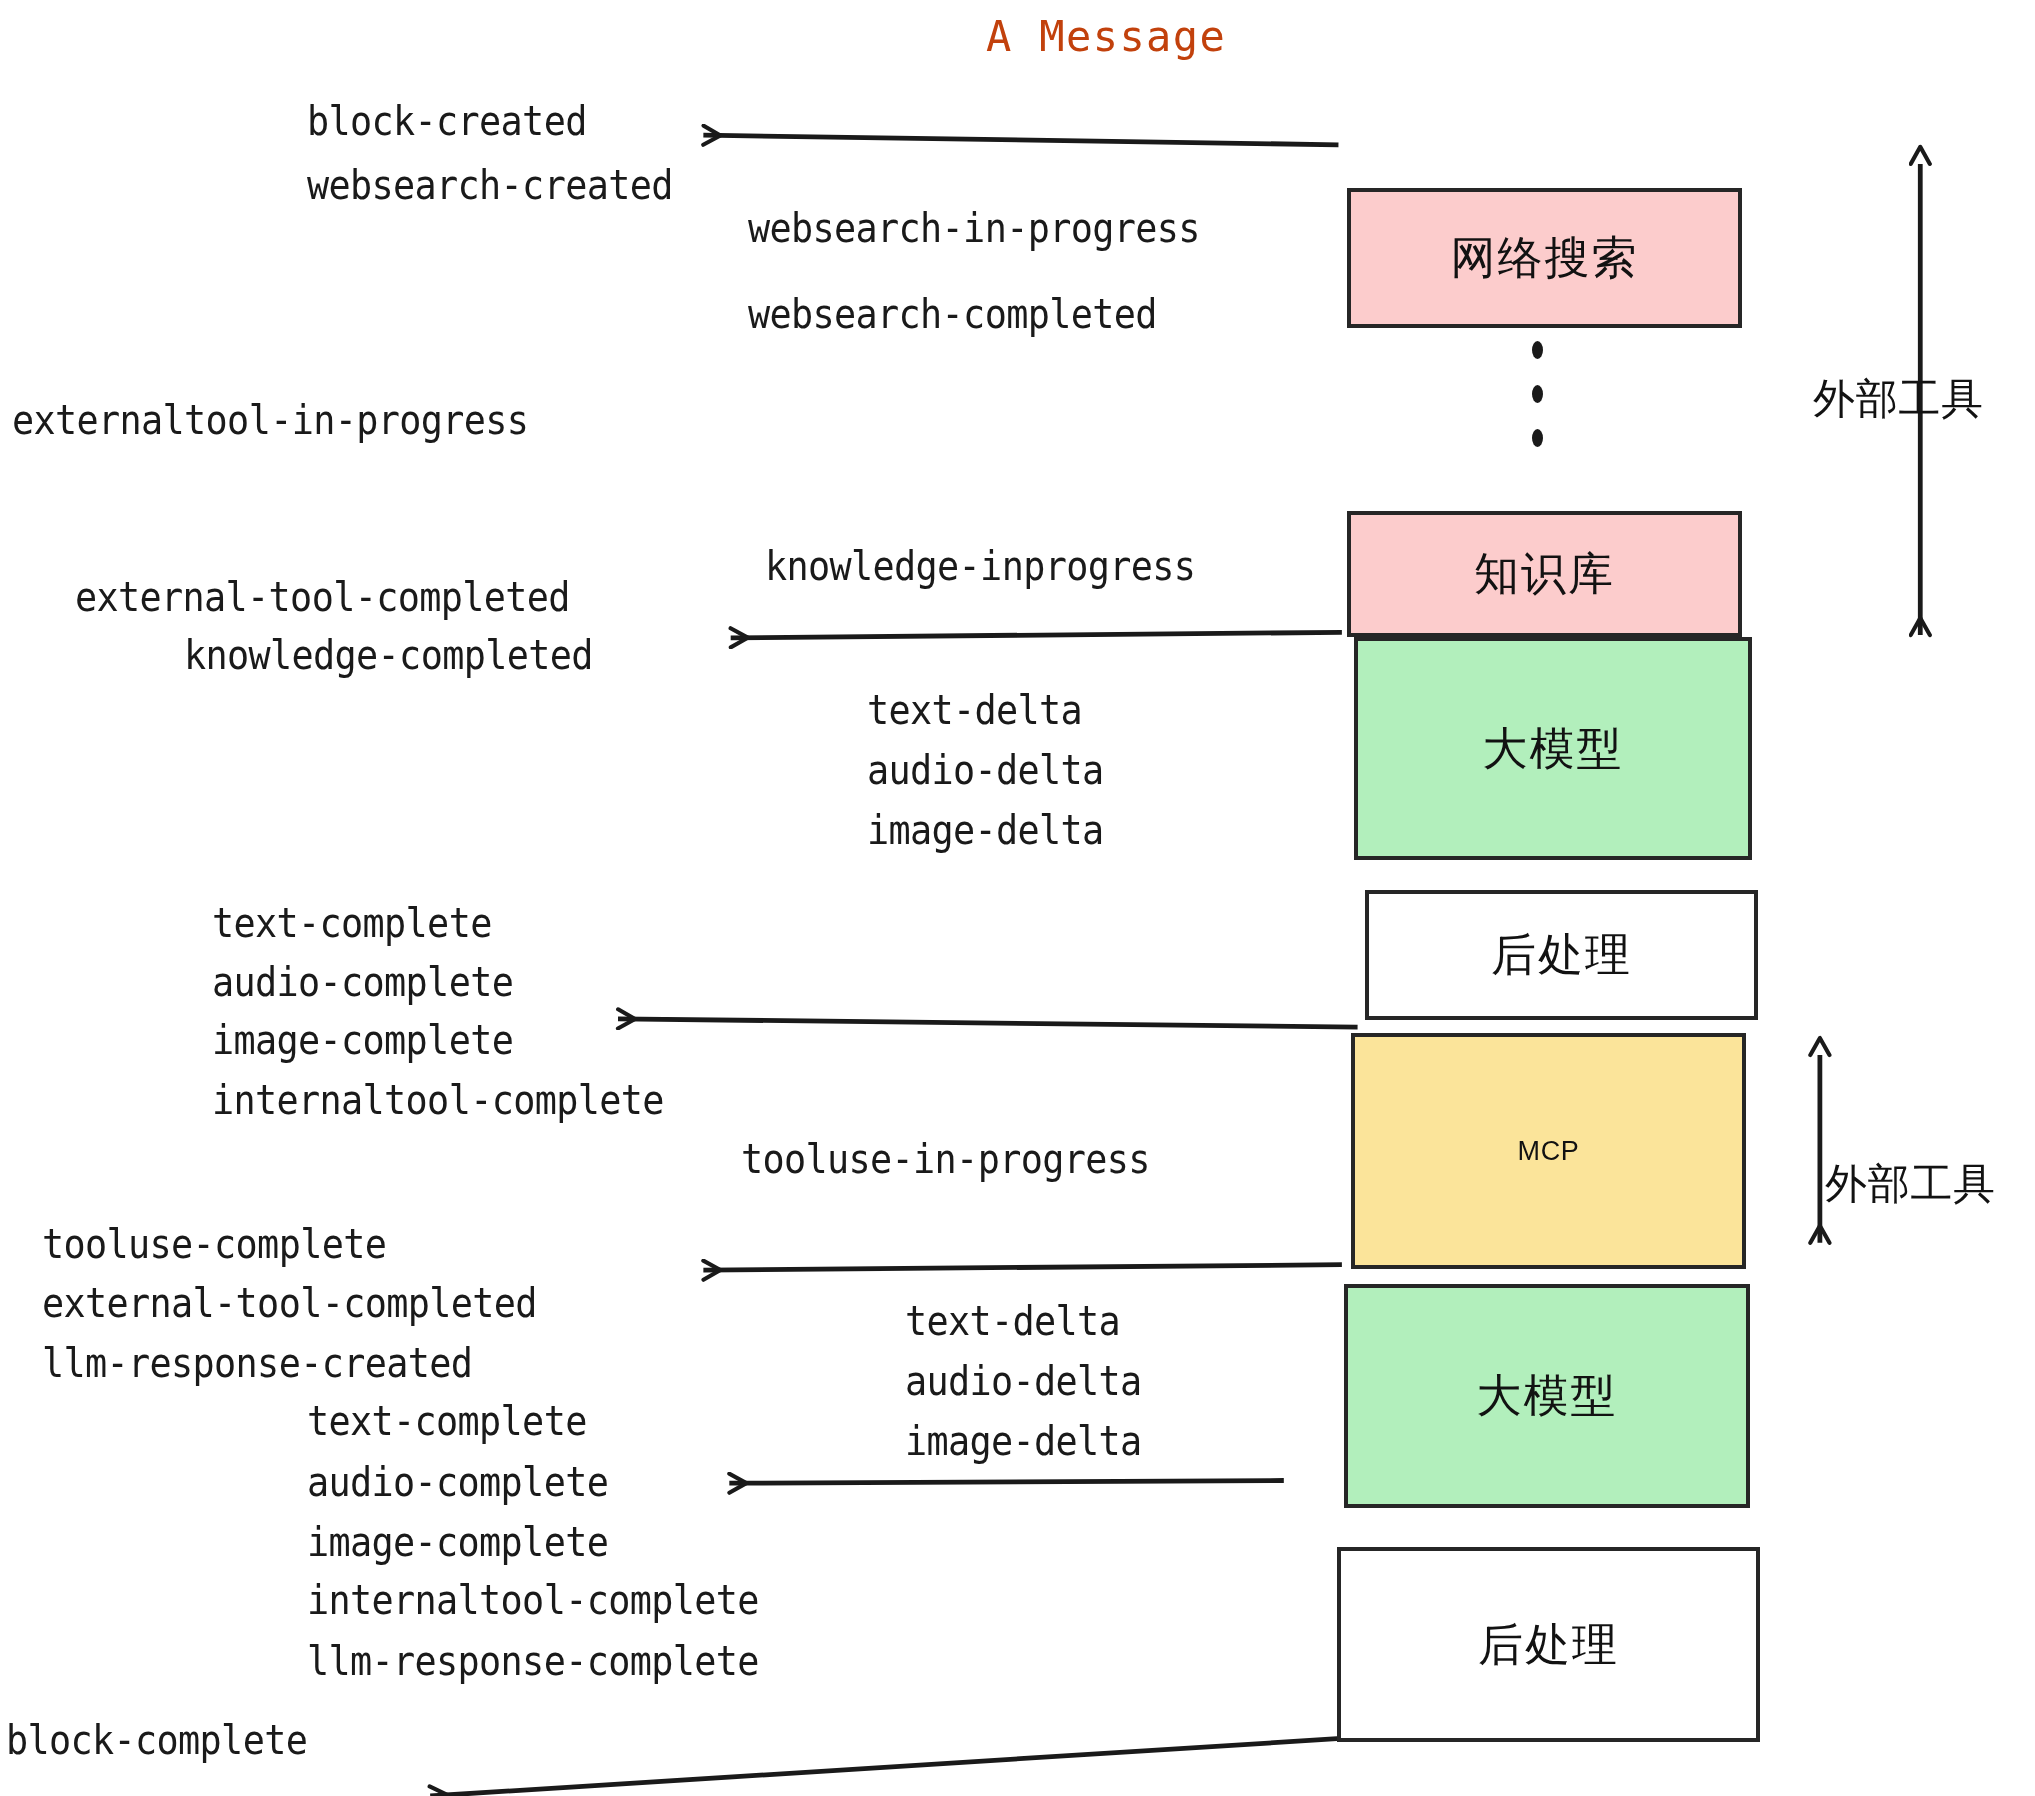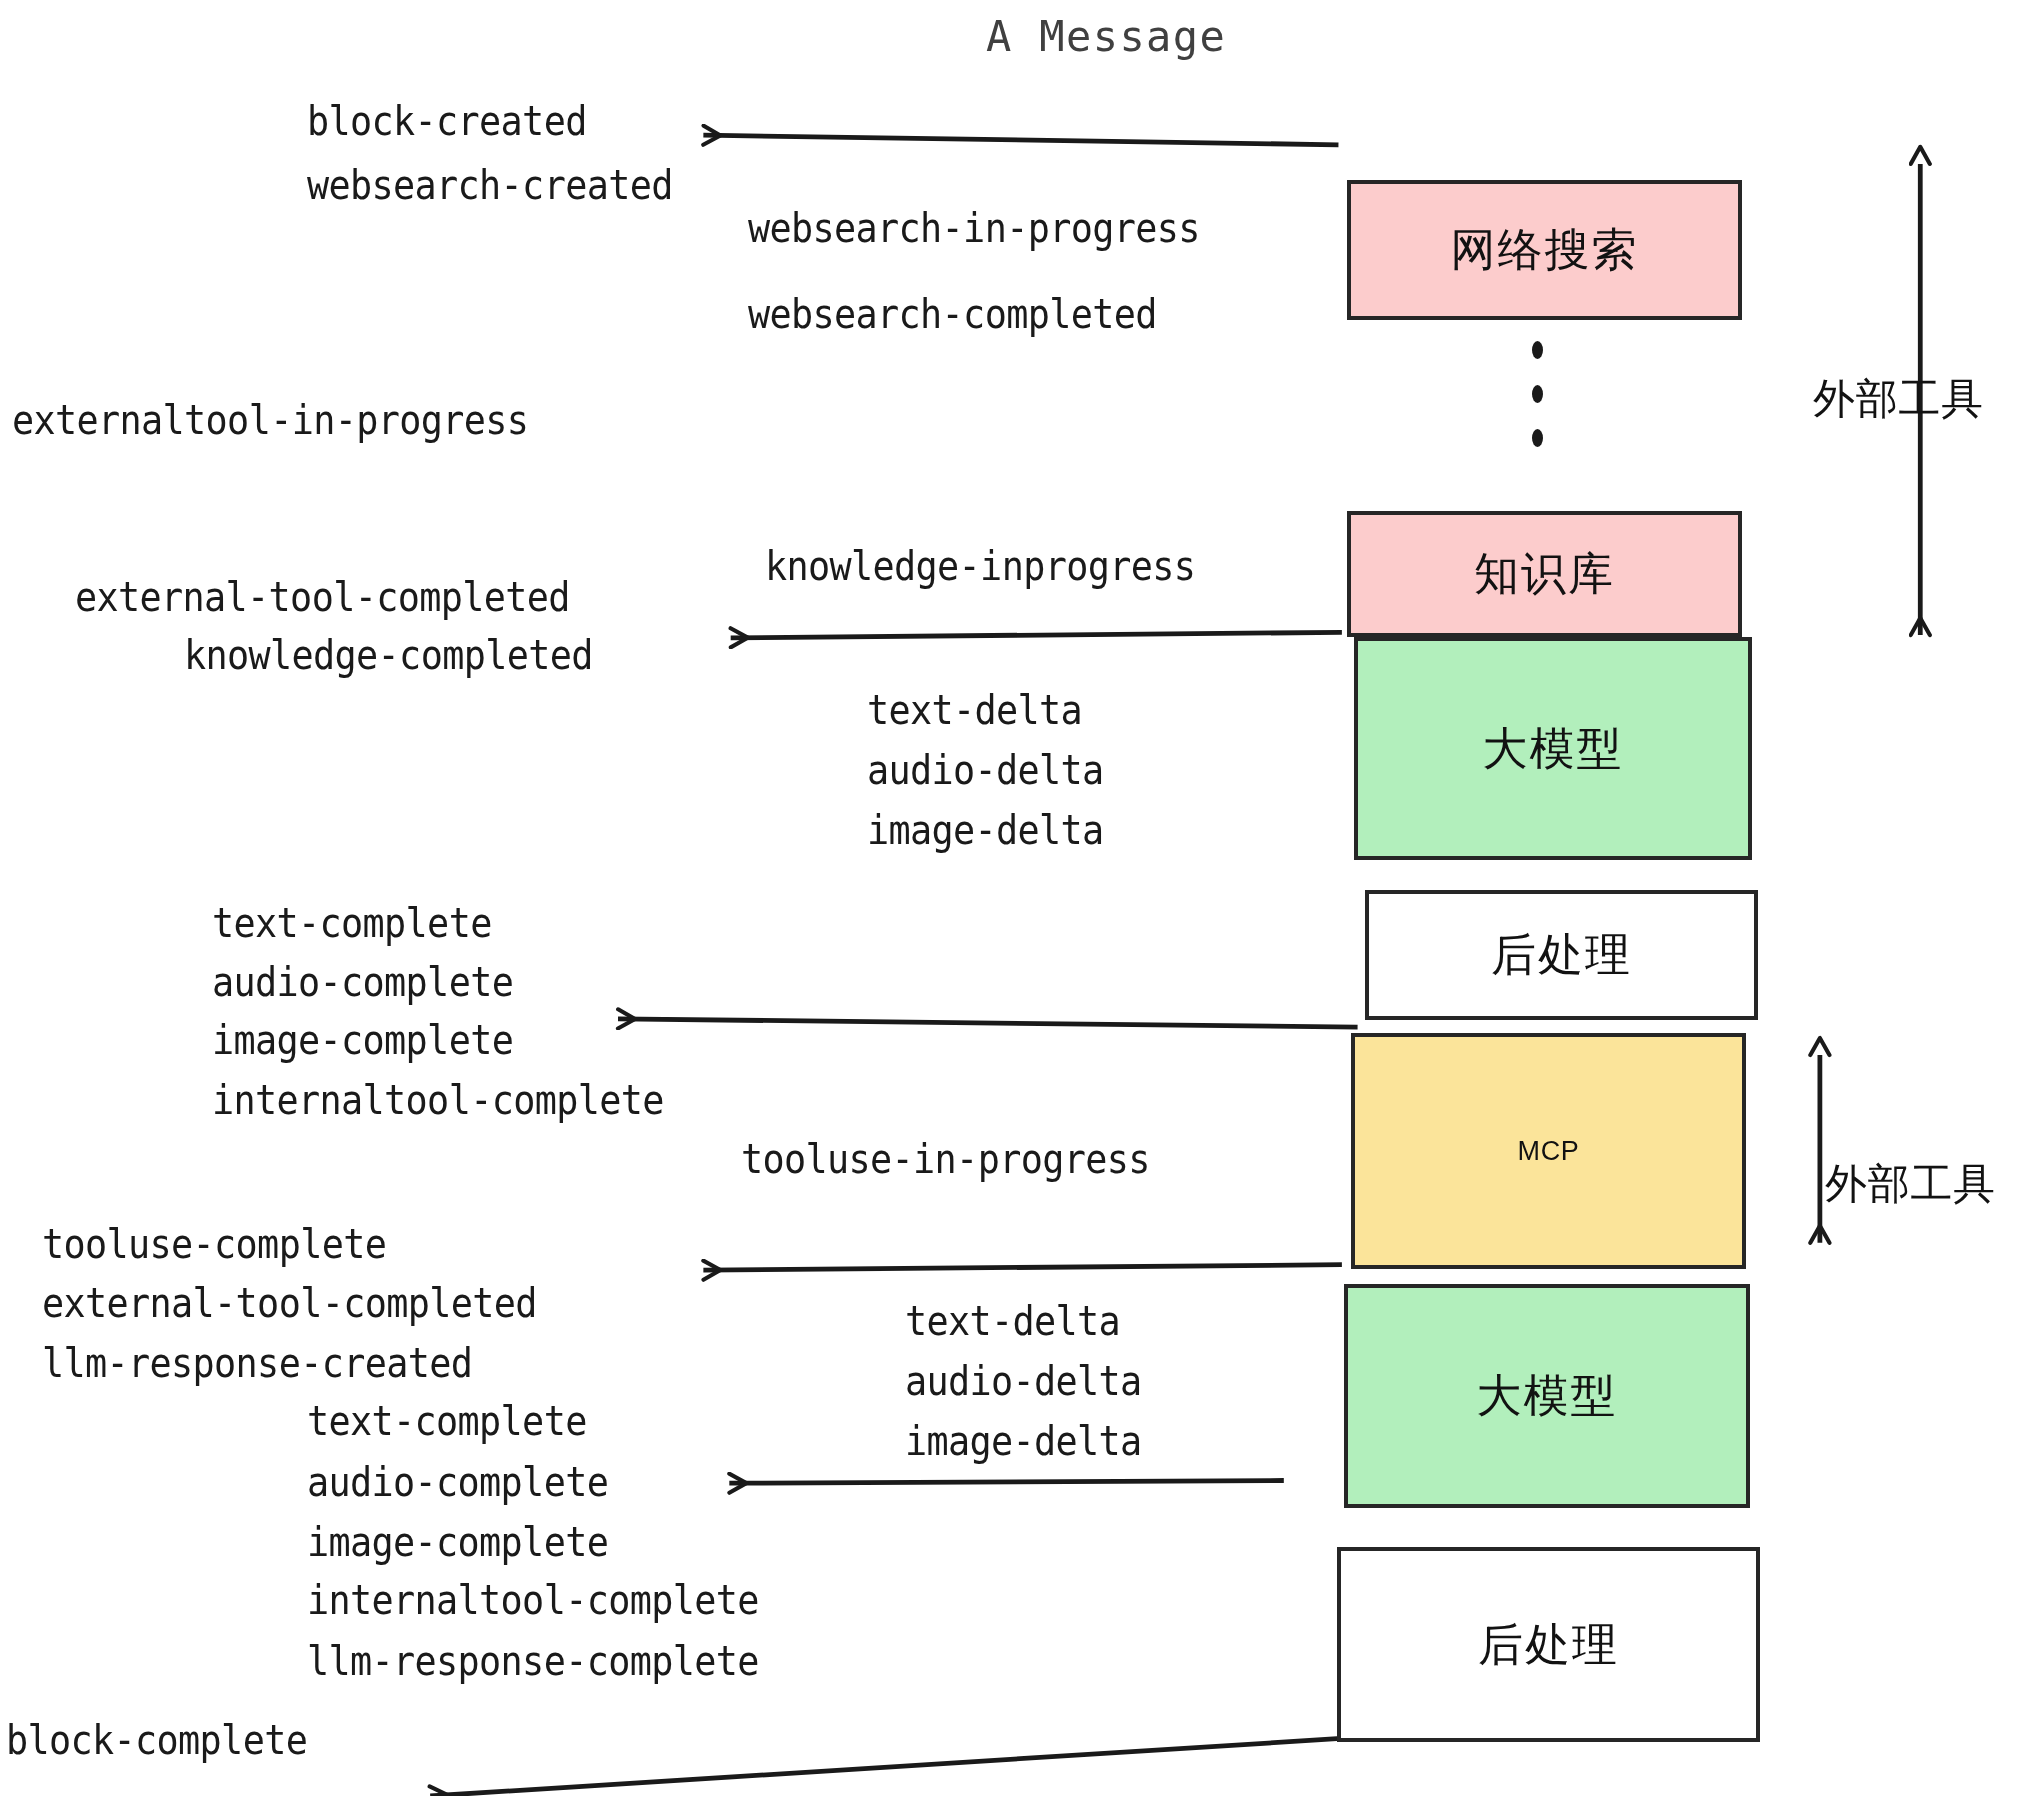--- a/index.html
+++ b/index.html
@@ -30,21 +30,21 @@
     color: #1a1a1a;
     white-space: nowrap;
     letter-spacing: -0.7px;
     transform: scaleX(0.92);
     transform-origin: left center;
   }
   .title {
     position: absolute;
     font-family: "DejaVu Sans Mono", monospace;
     font-size: 42px;
-    color: #404040;
+    color: #c2410c;
     white-space: nowrap;
     letter-spacing: 1.4px;
   }
   .node {
     position: absolute;
     box-sizing: border-box;
     border: 4.8px solid #262626;
     display: flex;
     align-items: center;
     justify-content: center;
@@ -115,21 +115,21 @@
   </svg>
 
   <div class="title" style="left:986px; top:12.3px;">A Message</div>
 
   <div class="vdots" style="left:1532px; top:341px;">
     <i></i>
       <i></i>
       <i></i>
   </div>
 
-  <div class="node" style="left: 1347px; top: 180px; width: 395px; height: 140px; background: rgb(252, 204, 204); border-color: rgb(38, 38, 38);">
+  <div class="node" style="left: 1347px; top: 188px; width: 395px; height: 140px; background: rgb(252, 204, 204); border-color: rgb(38, 38, 38);">
     <span class="node-label">网络搜索</span>
   </div>
 
   <div class="node" style="left: 1347px; top: 511px; width: 395px; height: 126px; background: rgb(252, 204, 204); border-color: rgb(38, 38, 38);">
     <span class="node-label">知识库</span>
   </div>
 
   <div class="node" style="left: 1354px; top: 637px; width: 398px; height: 223px; background: rgb(178, 239, 188); border-color: rgb(38, 38, 38);">
     <span class="node-label">大模型</span>
   </div>

